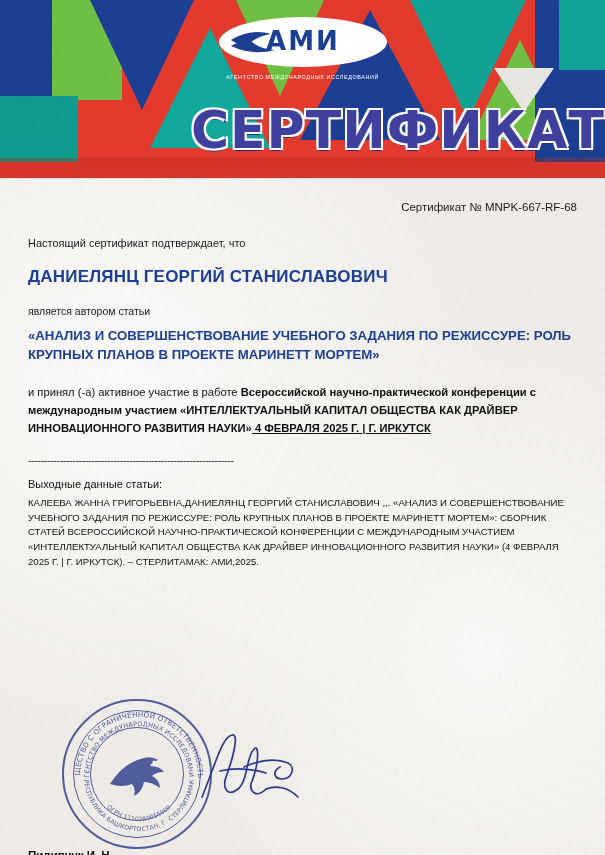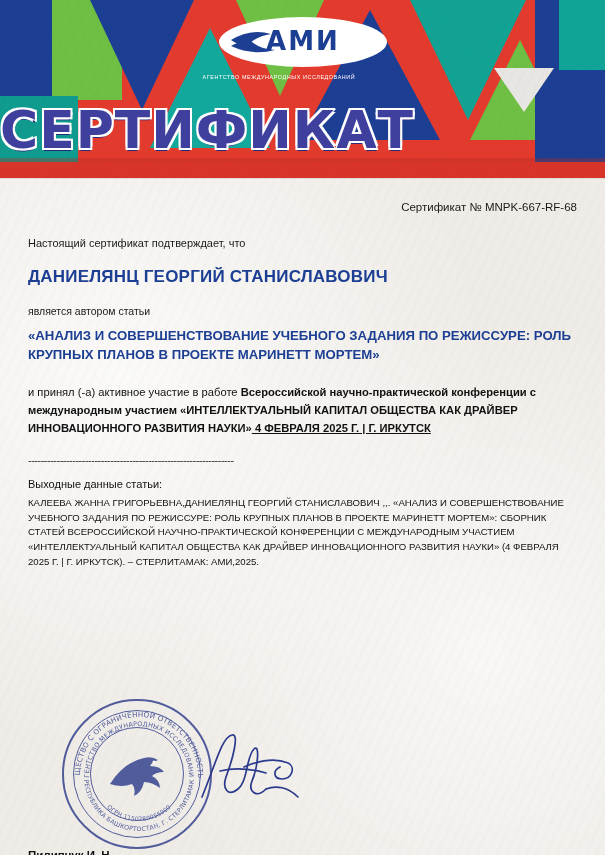--- a/index.html
+++ b/index.html
@@ -100,21 +100,21 @@
     opacity: .35;
   }
 
   
   .logo {
     position: absolute;
     left: 50%;
     transform: translateX(-50%);
     top: 16px;
     width: 200px;
-    text-align: left;
+    text-align: center;
     z-index: 6;
   }
   .logo-mark {
     position: relative;
     width: 172px;
     height: 56px;
     margin: 0 auto;
   }
   .logo-text {
     font-family: "Liberation Sans", sans-serif;
@@ -123,21 +123,21 @@
     color: #ffffff;
     margin-top: 2px;
     white-space: nowrap;
   }
 
   
   .cert-word {
     position: absolute;
     left: 0; top: 100px;
     width: 605px;
-    text-align: left;
+    text-align: right;
     z-index: 8;
     font-family: "DejaVu Sans", sans-serif;
     font-weight: bold;
     font-size: 52px;
     letter-spacing: 1px;
     color: #3f3f9e;
     -webkit-text-stroke: 2px #ffffff;
     paint-order: stroke fill;
     text-shadow:
       2px 2px 0 #ffffff, -2px 2px 0 #ffffff,

